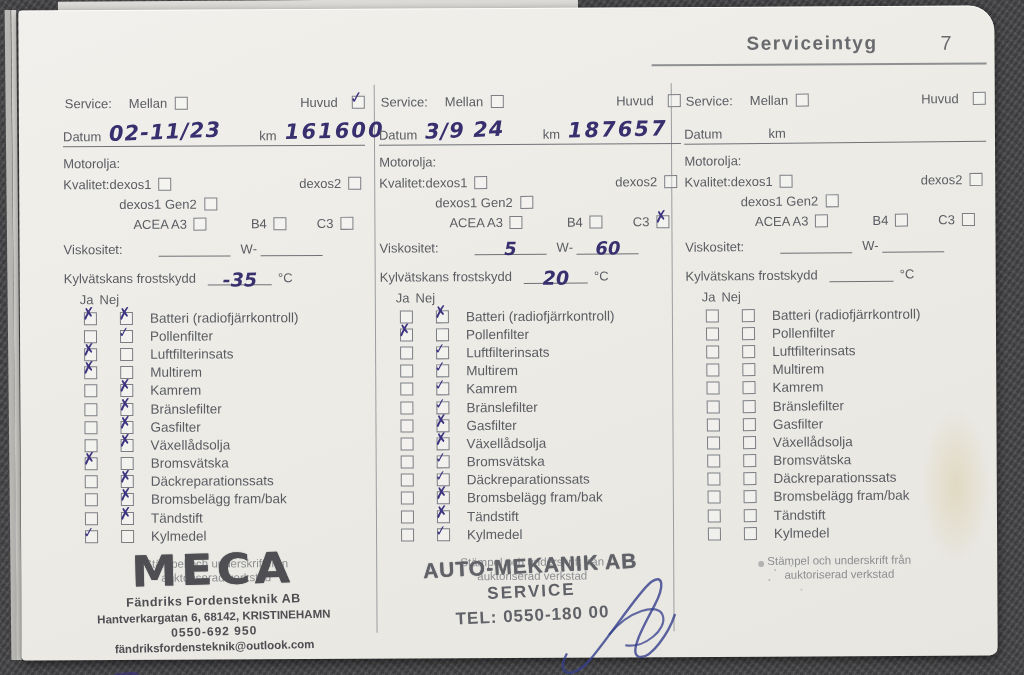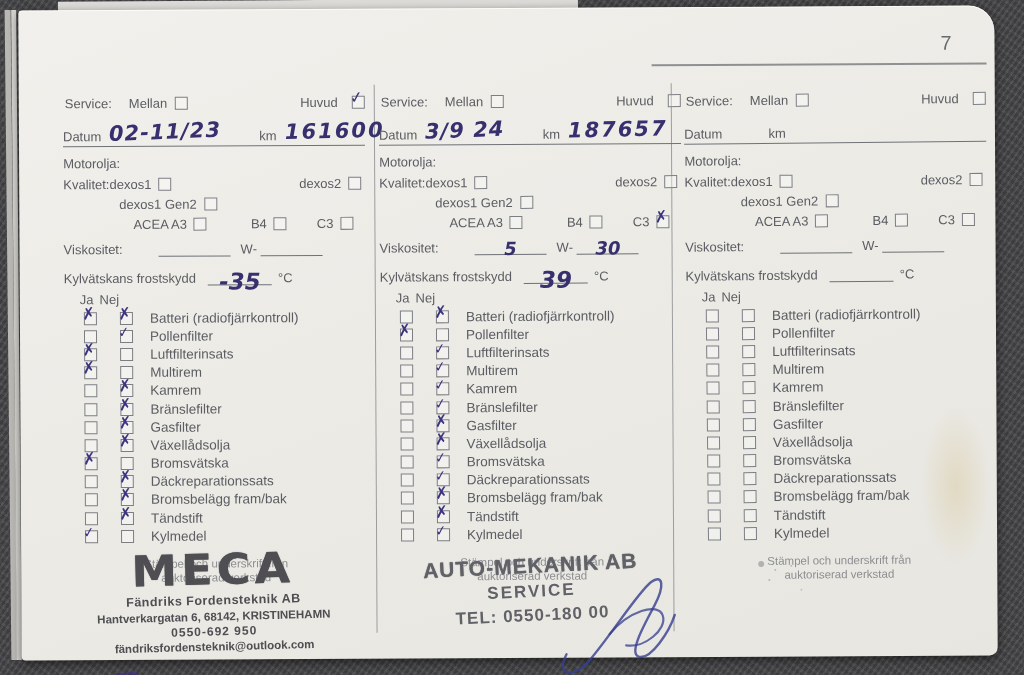--- a/index.html
+++ b/index.html
@@ -60,21 +60,21 @@
   .acea-row .lab-b4{margin-left:44px;}
   .acea-row .lab-c3{margin-left:30px;}
   .visk-row{display:flex;align-items:flex-end;margin-top:5px;height:20px;}
   .blank{display:inline-block;border-bottom:1.3px solid #6f7176;height:16px;text-align:center;}
   .visk-row .b1{width:72px;margin-left:36px;}
   .visk-row .lab-w{margin:0 4px 0 10px;}
   .visk-row .b2{width:62px;}
   .visk-row .hand{font-size:18px;}
   .frost-row{display:flex;align-items:flex-end;margin-top:7px;height:22px;}
   .frost-row .b1{width:64px;margin-left:12px;}
-  .frost-row .hand{font-size:23px;}
+  .frost-row .hand{font-size:19px;}
   .lab-c{margin-left:6px;}
   .janej-row{display:flex;margin:6px 0 2px 16px;font-size:13px;}
   .janej-row .nejh{margin-left:6px;}
 
   .chk-row{display:flex;align-items:center;height:18.2px;}
   .chk-row .cb.ja{margin-left:20px;}
   .chk-row .cb.nej{margin-left:23px;}
   .chk-row .item-label{margin-left:17px;font-size:13.5px;white-space:nowrap;}
 
   .stamp-note{margin-top:12px;text-align:center;font-size:11.5px;color:#8d8e91;line-height:14px;}
@@ -109,20 +109,21 @@
 </head>
 <body>
 
 <div class="bg"></div>
 <div class="back-sheet"></div>
 <div class="edge-strip strip1"></div>
 <div class="edge-strip strip2"></div>
 
 <div class="paper">
   <div class="stain"></div>
+  <div class="hdr-title">Serviceintyg</div>
   <div class="hdr-num">7</div>
   <div class="hdr-line"></div>
   <div class="divider div1"></div>
   <div class="divider div2"></div>
 
   <div class="col" id="col1">
     <div class="svc-row">
       <span class="lab-service">Service:</span>
       <span class="lab-mellan">Mellan</span>
       <span class="cb">
@@ -378,25 +379,25 @@
         </span>
       <span class="lab-c3">C3</span>
       <span class="cb">
           <span class="mark">✗</span>
         </span>
     </div>
     <div class="visk-row">
       <span>Viskositet:</span>
       <span class="blank b1"><span class="hand">5</span></span>
       <span class="lab-w">W-</span>
-      <span class="blank b2"><span class="hand">30</span></span>
+      <span class="blank b2"><span class="hand">60</span></span>
     </div>
     <div class="frost-row">
       <span>Kylvätskans frostskydd</span>
-      <span class="blank b1"><span class="hand">39</span></span>
+      <span class="blank b1"><span class="hand">20</span></span>
       <span class="lab-c">°C</span>
     </div>
     <div class="janej-row">
       <span>Ja</span>
       <span class="nejh">Nej</span>
     </div>
     <div class="checklist">
   <div class="chk-row">
     <span class="cb ja">
             <span class="mark"></span>

